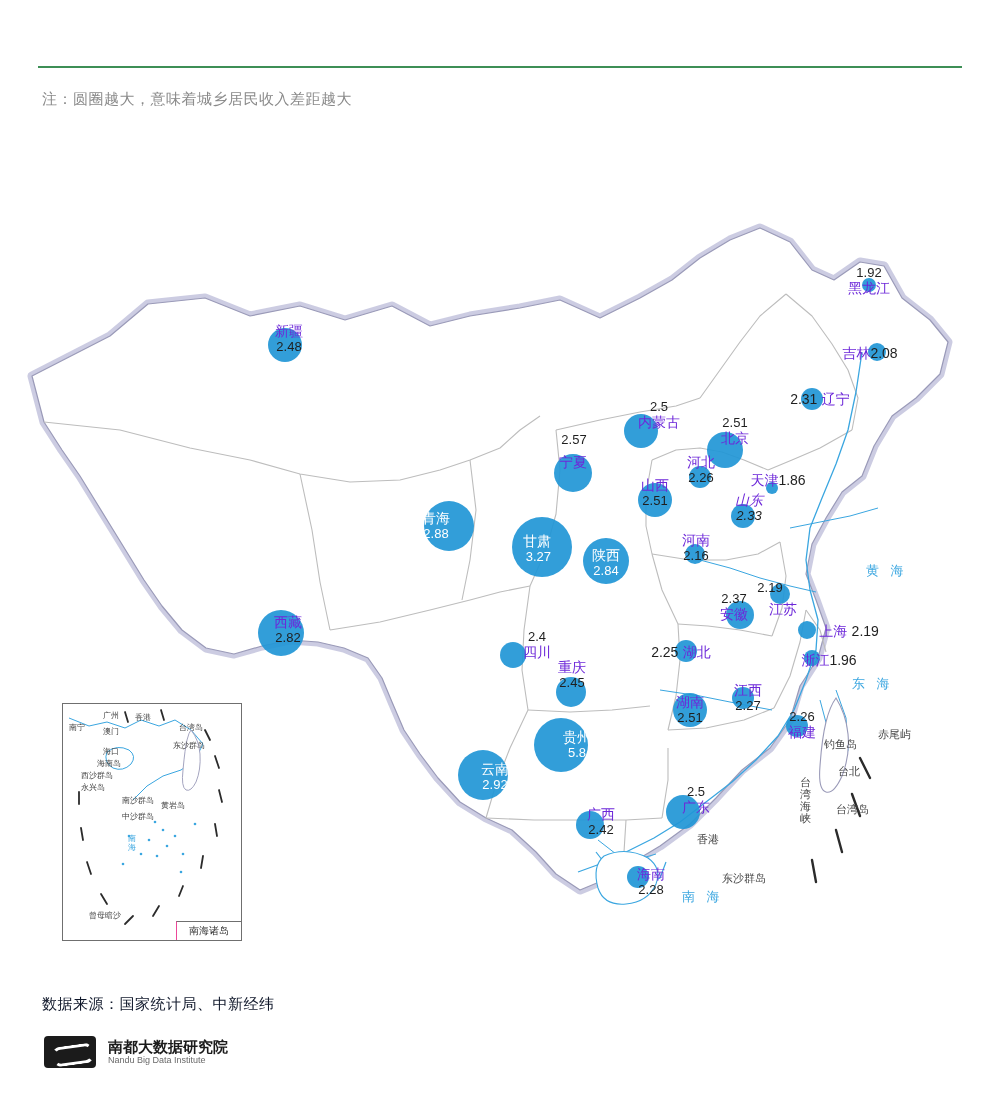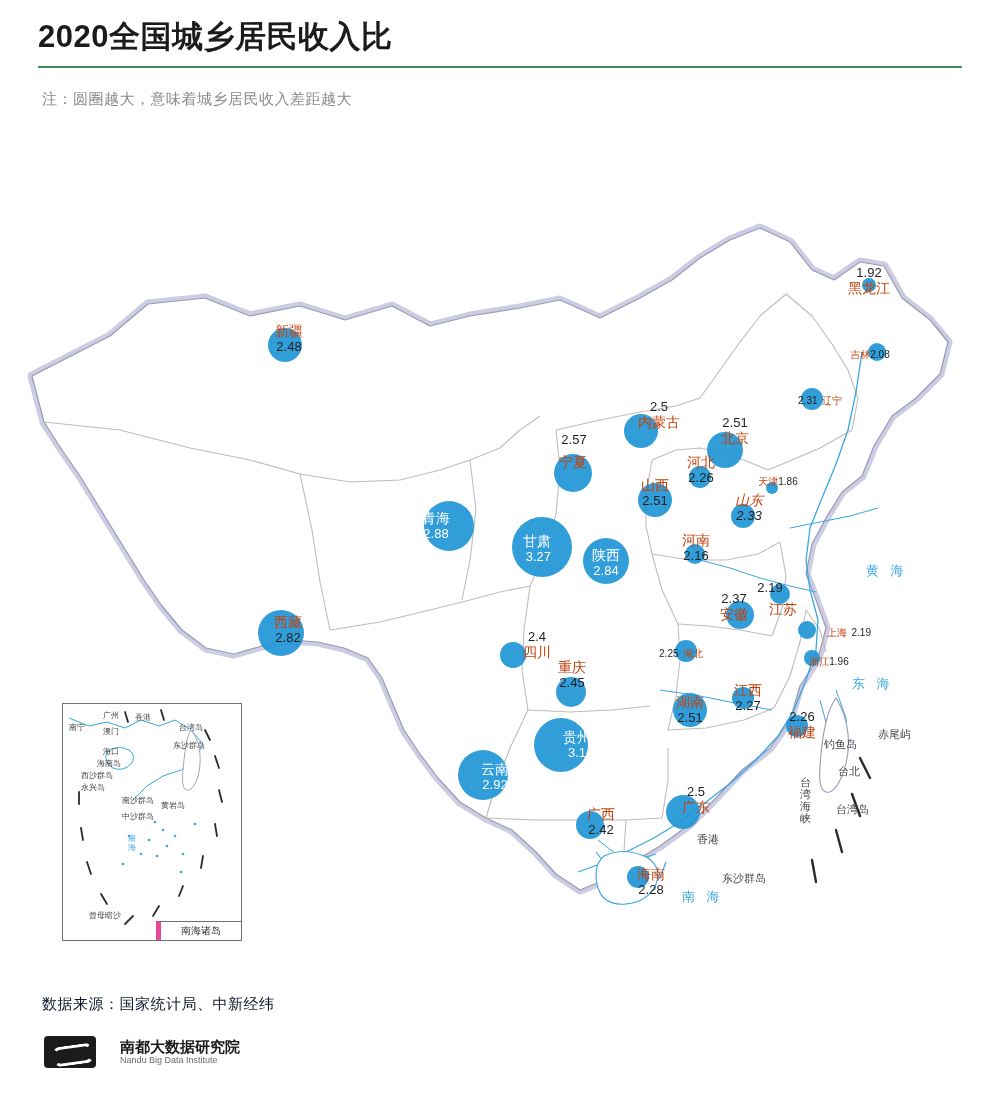--- a/index.html
+++ b/index.html
@@ -78,34 +78,34 @@
     position: absolute;
     transform: translate(-50%, 0);
     text-align: center;
     line-height: 1.12;
     white-space: nowrap;
     pointer-events: none;
   }
   .plabel .nm {
     display: block;
     font-size: 14px;
-    color: #c2410c;
+    color: #6d28d9;
   }
   .plabel .vl {
     display: block;
     font-size: 13px;
     color: #1f1f1f;
   }
   .plabel.light .nm, .plabel.light .vl { color: #ffffff; }
   .plabel.inline {
     white-space: nowrap;
   }
   .plabel.inline .nm, .plabel.inline .vl {
     display: inline;
-    font-size: 10px;
+    font-size: 14px;
   }
   
   .sea-text {
     position: absolute;
     color: #3aa6e0;
     font-size: 13px;
     letter-spacing: 4px;
   }
   .misc-text {
     position: absolute;
@@ -121,24 +121,24 @@
     width: 178px;
     height: 236px;
     border: 1px solid #6f6f6f;
     background: #fff;
     overflow: hidden;
   }
   .inset-label {
     position: absolute;
     right: 0;
     bottom: 0;
-    border-left: 5px solid #ec4899;
+    border-left: 1px solid #ec4899;
     border-top: 1px solid #6f6f6f;
     font-size: 10px;
-    padding: 2px 20px;
+    padding: 2px 12px;
     background: #fff;
     color: #333;
   }
   .inset-txt {
     position: absolute;
     font-size: 8px;
     color: #444;
     white-space: nowrap;
   }
   .inset-txt.blue { color: #3aa6e0; }
@@ -156,21 +156,21 @@
     font-size: 15px;
     color: #0f172a;
     letter-spacing: 0.5px;
   }
   .logo-wrap {
     position: absolute;
     left: 44px;
     top: 1036px;
     display: flex;
     align-items: center;
-    gap: 24px;
+    gap: 12px;
   }
   .logo-mark {
     width: 52px;
     height: 32px;
     background: #1b1b1b;
     border-radius: 4px;
     position: relative;
   }
   .logo-mark::before {
     content: "";
@@ -193,21 +193,20 @@
     font-size: 9px;
     color: #6a6a6a;
     line-height: 1.2;
   }
 </style>
 </head>
 <body>
 
 <div class="page">
 
-  <div class="title">2020全国城乡居民收入比</div>
   <div class="title-rule"></div>
   <div class="subtitle">注：圆圈越大，意味着城乡居民收入差距越大</div>
 
   <div class="map-wrap">
 
     <svg class="map-svg" width="1000" height="830" viewBox="0 0 1000 830">
 
       <g fill="none" stroke="#c3c3dd" stroke-width="9" stroke-linejoin="round" opacity="0.85">
         <path d="M32 246 L110 206 L148 174 L205 168 L250 186 L300 176 L345 190 L392 176 L430 196 L470 186 L520 178
                  L560 170 L600 188 L640 168 L672 150 L700 128 L730 110 L760 98 L790 112 L812 140 L834 150 L860 132
@@ -442,21 +441,21 @@
 
       <div class="bubble" style="left:797px;top:596px;width:22px;height:22px;"></div>
       <div class="plabel" style="left:802px;top:580px;">
         <span class="vl">2.26</span>
         <span class="nm">福建</span>
       </div>
 
       <div class="bubble" style="left:561px;top:615px;width:54px;height:54px;"></div>
       <div class="plabel light" style="left:577px;top:600px;">
         <span class="nm">贵州</span>
-        <span class="vl">3.1</span>
+        <span class="vl">5.8</span>
       </div>
 
       <div class="bubble" style="left:483px;top:645px;width:50px;height:50px;"></div>
       <div class="plabel light" style="left:495px;top:632px;">
         <span class="nm">云南</span>
         <span class="vl">2.92</span>
       </div>
 
       <div class="bubble" style="left:590px;top:695px;width:28px;height:28px;"></div>
       <div class="plabel" style="left:601px;top:677px;">

